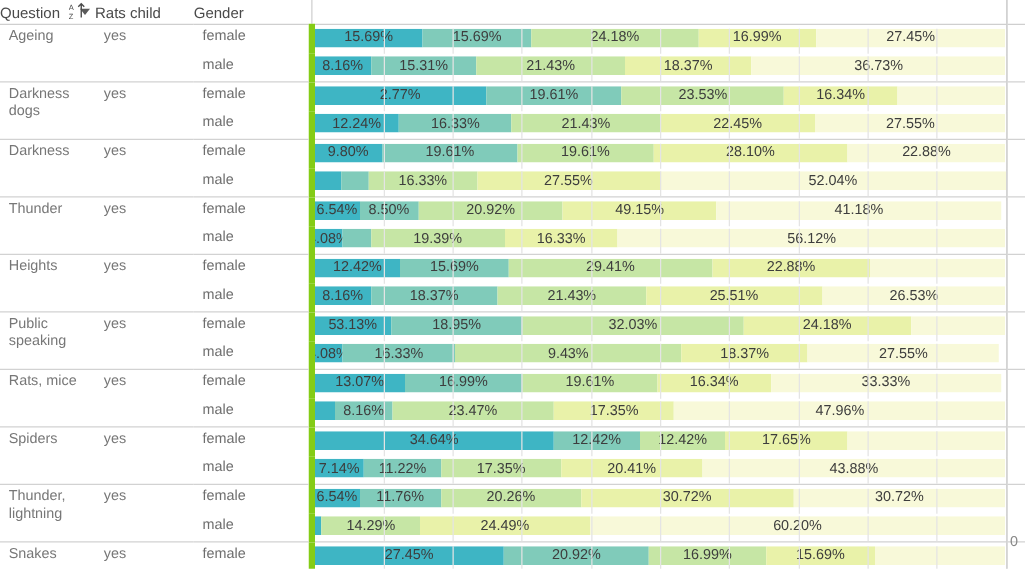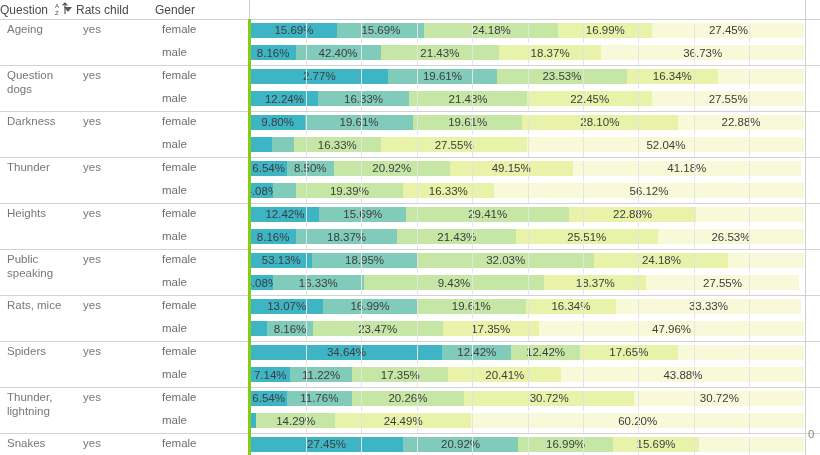--- a/index.html
+++ b/index.html
@@ -77,21 +77,21 @@
     color: #777777;
     line-height: 14px;
     white-space: normal;
   }
   td.lab.sub { color: #6e6e6e; }
   tr.grp-start > td.bd { border-top: 1px solid #d2d2d2; }
 
   td.barcell {
     padding: 0;
     vertical-align: middle;
-    border-left: 3px solid #84cc16;
+    border-left: 5px solid #84cc16;
     position: relative;
   }
   .barwrap {
     position: relative;
     height: 100%;
   }
   .bar {
     display: flex;
     height: 15px;
     width: 100%;
@@ -215,31 +215,31 @@
                 <div class="gl" style="left: 40%; background: rgb(228, 228, 228);"></div>
                 <div class="gl" style="left: 50%; background: rgb(228, 228, 228);"></div>
                 <div class="gl" style="left: 60%; background: rgb(228, 228, 228);"></div>
                 <div class="gl" style="left: 70%; background: rgb(228, 228, 228);"></div>
                 <div class="gl" style="left: 80%; background: rgb(228, 228, 228);"></div>
                 <div class="gl" style="left: 90%; background: rgb(228, 228, 228);"></div>
                 <div class="gl" style="left: 100%; background: rgb(228, 228, 228);"></div>
               </div>
               <div class="bar" style="margin-top: 2.5px;">
                 <div class="seg" style="width: 8.16%; background: rgb(62, 181, 196);">8.16%</div>
-                <div class="seg" style="width: 15.31%; background: rgb(128, 203, 186);">42.40%</div>
+                <div class="seg" style="width: 15.31%; background: rgb(128, 203, 186);">15.31%</div>
                 <div class="seg" style="width: 21.43%; background: rgb(198, 230, 165);">21.43%</div>
                 <div class="seg" style="width: 18.37%; background: rgb(233, 242, 169);">18.37%</div>
                 <div class="seg" style="width: 36.73%; background: rgb(248, 249, 217);">36.73%</div>
               </div>
             </div>
           </td>
           <td class="bd" style="border-left: 1px solid rgb(207, 207, 207);"></td>
         </tr>
         <tr class="grp-start">
-          <td class="lab bd" rowspan="2" style="">Question dogs</td>
+          <td class="lab bd" rowspan="2" style="">Darkness dogs</td>
           <td class="lab bd" rowspan="2" style="">yes</td>
           <td class="lab bd sub" style="height: 20px;">female</td>
           <td class="barcell bd" style="height: 20px;">
             <div class="barwrap" style="height: 20px;">
               <div class="gridlines">
                 <div class="gl" style="left: 10%; background: rgb(228, 228, 228);"></div>
                 <div class="gl" style="left: 20%; background: rgb(228, 228, 228);"></div>
                 <div class="gl" style="left: 30%; background: rgb(228, 228, 228);"></div>
                 <div class="gl" style="left: 40%; background: rgb(228, 228, 228);"></div>
                 <div class="gl" style="left: 50%; background: rgb(228, 228, 228);"></div>

